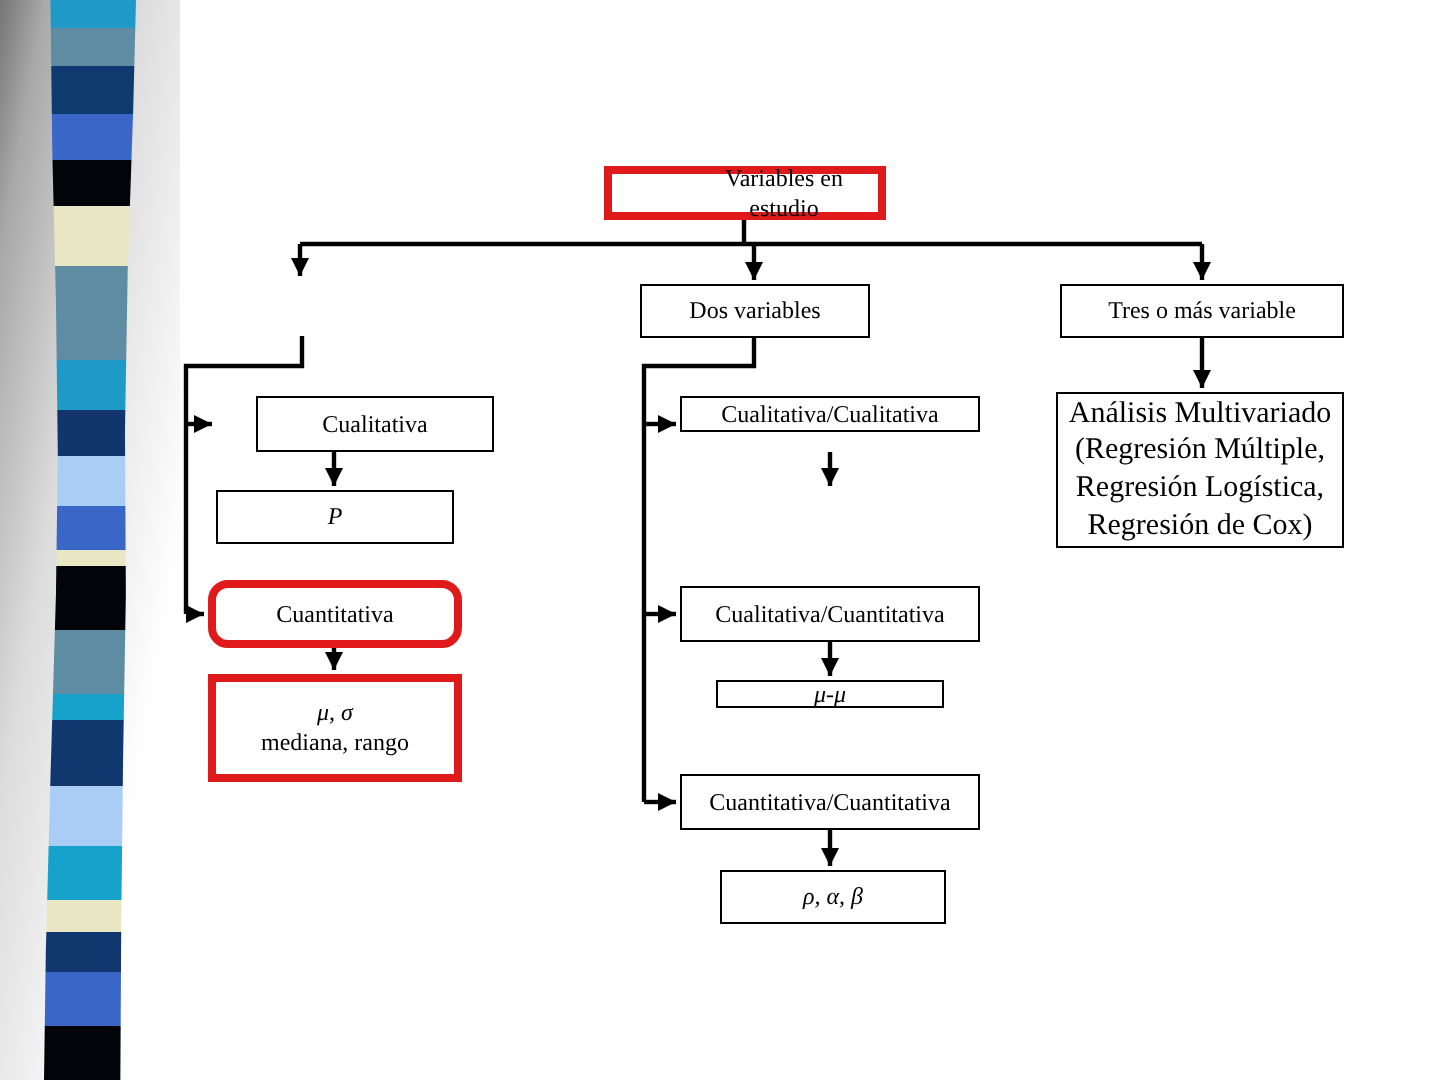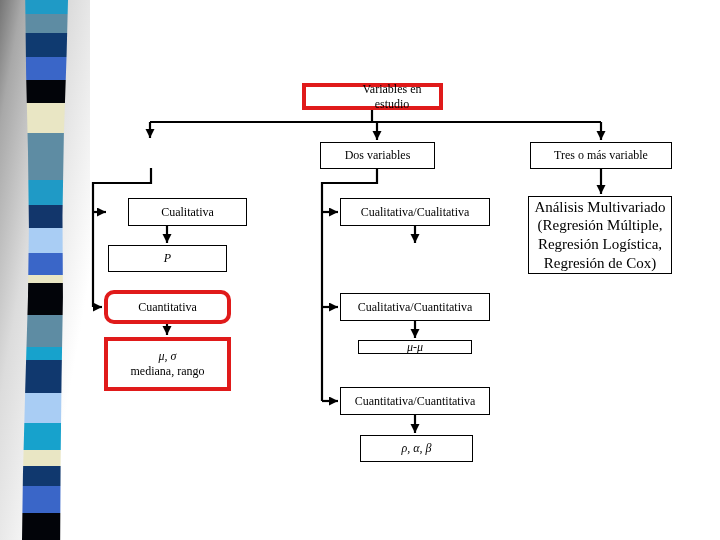--- a/index.html
+++ b/index.html
@@ -120,21 +120,21 @@
   <div class="box" style="left:530px; top:142px; width:142px; height:27px;">Tres o más variable</div>
 
   <div class="box" style="left:108px; top:198px; width:119px; height:28px;margin-left:20px;">Cualitativa</div>
   <div class="box sym" style="left:108px; top:245px; width:119px; height:27px;">P</div>
   <div class="box red" style="left:104px; top:290px; width:127px; height:34px;border-radius:10px;">Cuantitativa</div>
   <div class="box red" style="left:104px; top:337px; width:127px; height:54px;">
     <span class="line2 sym" style="font-style:italic">μ, σ</span>
     <span class="line2">mediana, rango</span>
   </div>
 
-  <div class="box" style="left:340px; top:198px; width:150px; height:28px;">Cualitativa/Cualitativa</div>
+  <div class="box" style="left:340px; top:198px; width:150px; height:18px;">Cualitativa/Cualitativa</div>
   <div class="box" style="left:340px; top:293px; width:150px; height:28px;">Cualitativa/Cuantitativa</div>
   <div class="box sym" style="left:358px; top:340px; width:114px; height:14px;text-align:center;">μ-μ</div>
   <div class="box" style="left:340px; top:387px; width:150px; height:28px;">Cuantitativa/Cuantitativa</div>
   <div class="box sym" style="left:360px; top:435px; width:113px; height:27px;">ρ, α, β</div>
 
   <div class="box" style="left:528px; top:196px; width:144px; height:78px; font-size:15px;">
     <span class="line2">Análisis Multivariado</span>
     <span class="line2">(Regresión Múltiple,</span>
     <span class="line2">Regresión Logística,</span>
     <span class="line2">Regresión de Cox)</span>

